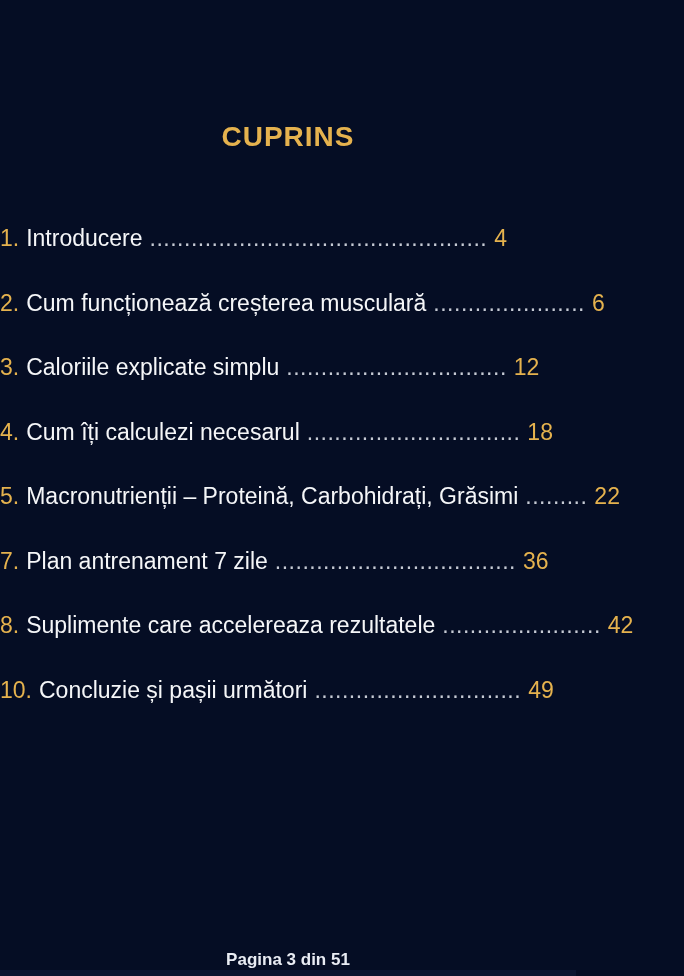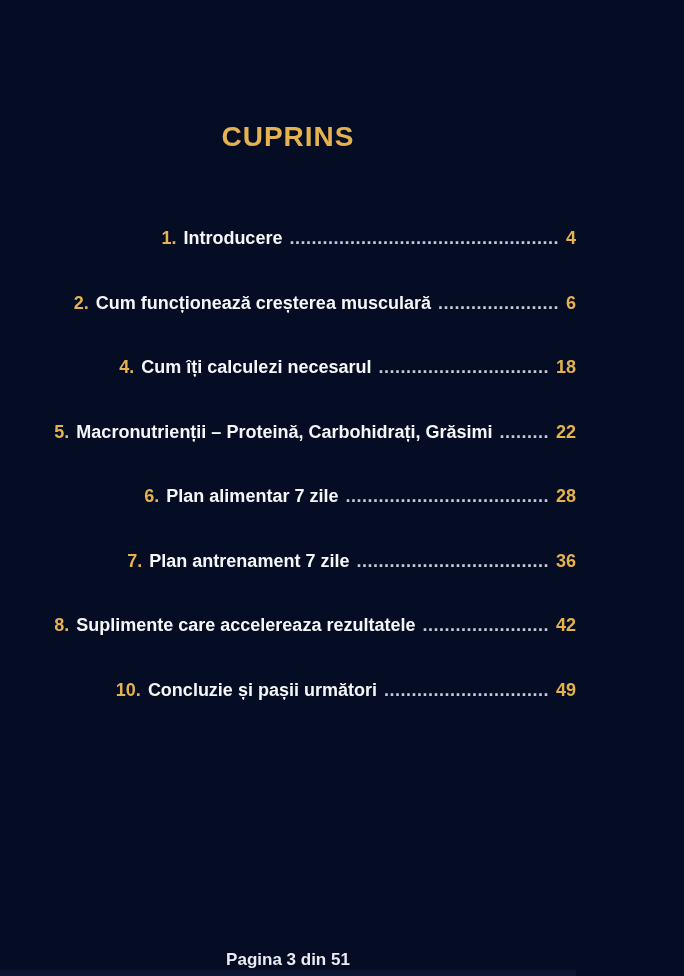--- a/index.html
+++ b/index.html
@@ -37,24 +37,24 @@
   }
   .toc {
     position: absolute;
     top: 206px;
     left: 0;
     width: 100%;
   }
   .toc-row {
     height: 64.5px;
     line-height: 64.5px;
-    text-align: right;
+    text-align: left;
     white-space: nowrap;
-    font-size: 18px;
-    font-weight: bold;
+    font-size: 23px;
+    font-weight: normal;
     cursor: pointer;
   }
   .toc-num {
     color: var(--gold);
     margin-right: 7px;
   }
   .toc-label {
     color: var(--text);
   }
   .toc-dots {
@@ -94,32 +94,32 @@
   <div class="toc">
 
     <div class="toc-row">
       <span class="toc-num">1.</span><span class="toc-label">Introducere</span><span class="toc-dots">.................................................</span><span class="toc-page">4</span>
     </div>
 
     <div class="toc-row">
       <span class="toc-num">2.</span><span class="toc-label">Cum funcționează creșterea musculară</span><span class="toc-dots">......................</span><span class="toc-page">6</span>
     </div>
 
+    <div class="toc-row">
+      <span class="toc-num">3.</span><span class="toc-label">Caloriile explicate simplu</span><span class="toc-dots">................................</span><span class="toc-page">12</span>
+    </div>
 
     <div class="toc-row">
       <span class="toc-num">4.</span><span class="toc-label">Cum îți calculezi necesarul</span><span class="toc-dots">...............................</span><span class="toc-page">18</span>
     </div>
 
     <div class="toc-row">
       <span class="toc-num">5.</span><span class="toc-label">Macronutrienții – Proteină, Carbohidrați, Grăsimi</span><span class="toc-dots">.........</span><span class="toc-page">22</span>
     </div>
 
-    <div class="toc-row">
-      <span class="toc-num">6.</span><span class="toc-label">Plan alimentar 7 zile</span><span class="toc-dots">.....................................</span><span class="toc-page">28</span>
-    </div>
 
     <div class="toc-row">
       <span class="toc-num">7.</span><span class="toc-label">Plan antrenament 7 zile</span><span class="toc-dots">...................................</span><span class="toc-page">36</span>
     </div>
 
     <div class="toc-row">
       <span class="toc-num">8.</span><span class="toc-label">Suplimente care accelereaza rezultatele</span><span class="toc-dots">.......................</span><span class="toc-page">42</span>
     </div>
 
 

